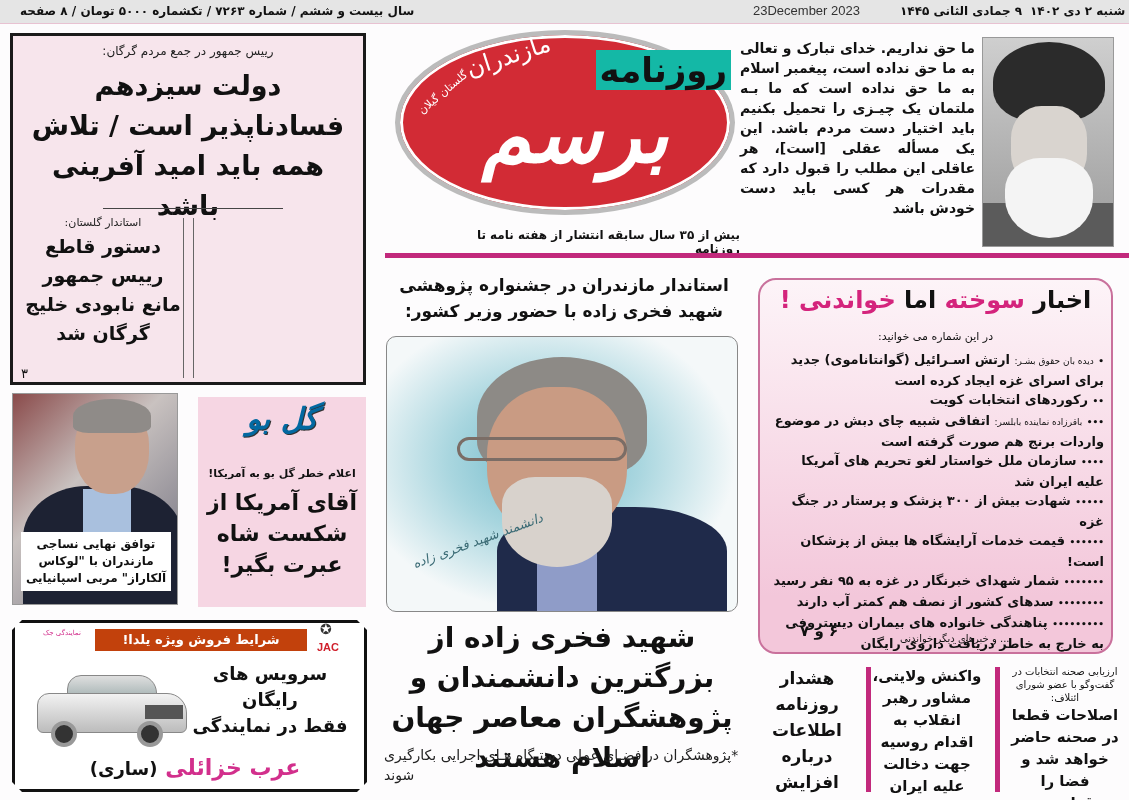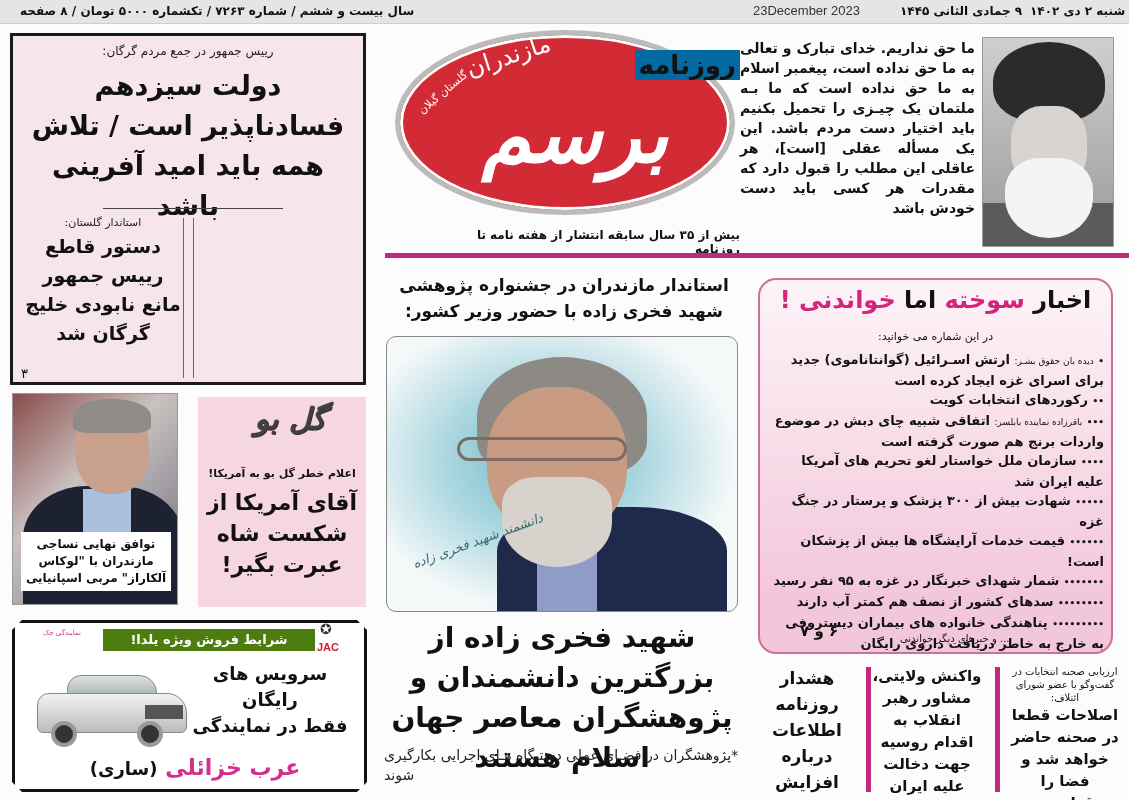--- a/index.html
+++ b/index.html
@@ -24,21 +24,21 @@
   #lead-box .col .sub { font-size: 11px; color: #222; line-height: 14px; }
   #lead-box .col .big { font-size: 19px; font-weight: bold; line-height: 29px; margin-top: 2px; }
   #lead-box .col-right { left: 186px; }
   #lead-box .col-left { left: 10px; }
   #lead-box .vline { top: 182px; width: 1px; height: 160px; background: #666; }
   #lead-box .page-no { left: 8px; top: 330px; font-size: 13px; }
 
   
   #logo { left: 385px; top: 30px; width: 355px; height: 195px; }
   #logo .oval { left: 10px; top: 0; width: 340px; height: 185px; border-radius: 50%; background: #d22b35; border: 5px solid #bbb; box-shadow: inset 0 0 0 3px #fff; }
-  #logo .rooznameh { right: 0; top: 20px; font-size: 26px; font-weight: bold; color: #111; direction: rtl; background: #0369a1; padding: 0 4px; }
+  #logo .rooznameh { right: 9px; top: 20px; font-size: 34px; font-weight: bold; color: #111; direction: rtl; background: #14b8a6; padding: 0 4px; }
   #logo .mazandaran { left: 80px; top: 12px; font-size: 24px; color: #fff; direction: rtl; transform: rotate(-18deg); }
   #logo .provinces { left: 28px; top: 56px; font-size: 11px; color: #fff; direction: rtl; transform: rotate(-40deg); }
   #logo .brand { left: 60px; top: 58px; width: 260px; font-size: 80px; font-weight: bold; color: #fff; direction: rtl; text-align: center; letter-spacing: -2px; font-style: italic; }
   #tagline { left: 430px; top: 228px; width: 310px; font-size: 12px; font-weight: bold; direction: rtl; text-align: right; }
   #pink-rule { left: 385px; top: 253px; width: 745px; height: 5px; background: #c2297c; }
 
   
   #quote { left: 740px; top: 38px; width: 235px; font-size: 14px; font-weight: bold; line-height: 20px; direction: rtl; text-align: justify; }
   #portrait { left: 982px; top: 37px; width: 132px; height: 210px; background: linear-gradient(#cfcfcf, #9a9a9a); border: 1px solid #999; overflow: hidden; }
   #portrait .turban { left: 10px; top: 4px; width: 112px; height: 80px; border-radius: 50% 50% 40% 40%; background: #2b2b2b; }
@@ -80,27 +80,27 @@
   
   #coach { left: 12px; top: 393px; width: 166px; height: 212px; background: linear-gradient(135deg, #8a4b4b, #c9c2c0 40%, #6a6a7a); overflow: hidden; border: 1px solid #999; }
   #coach .head { left: 62px; top: 10px; width: 74px; height: 90px; border-radius: 45%; background: #c8a08c; }
   #coach .hair { left: 60px; top: 5px; width: 78px; height: 34px; border-radius: 50% 50% 20% 20%; background: #8f8b88; }
   #coach .suit { left: 10px; top: 92px; width: 160px; height: 130px; border-radius: 40% 40% 0 0; background: #1d2233; }
   #coach .shirt { left: 70px; top: 95px; width: 48px; height: 50px; background: #a9c0de; }
   #coach .caption { left: 8px; top: 138px; width: 150px; background: #fff; font-size: 12px; font-weight: bold; line-height: 17px; padding: 4px 3px; direction: rtl; text-align: center; }
 
   
   #golbu { left: 198px; top: 397px; width: 168px; height: 210px; background: #f6d6e3; }
-  #golbu .logo { top: 4px; left: 8px; width: 100%; font-size: 30px; font-weight: bold; color: #404040; font-style: italic; text-align: center; direction: rtl; text-shadow: 1px 1px 0 #333; }
+  #golbu .logo { top: 4px; left: 0; width: 100%; font-size: 30px; font-weight: bold; color: #0369a1; font-style: italic; text-align: center; direction: rtl; text-shadow: 1px 1px 0 #333; }
   #golbu .kicker { top: 70px; left: 0; width: 100%; font-size: 11px; font-weight: bold; direction: rtl; text-align: center; }
   #golbu .headline { top: 90px; left: 0; width: 100%; font-size: 22px; font-weight: bold; line-height: 31px; direction: rtl; text-align: center; }
 
   
   #ad { left: 12px; top: 620px; width: 355px; height: 172px; background: #fff; border: 3px solid #111; clip-path: polygon(10px 0, calc(100% - 10px) 0, 100% 10px, 100% calc(100% - 10px), calc(100% - 10px) 100%, 10px 100%, 0 calc(100% - 10px), 0 10px); }
-  #ad .banner { left: 88px; top: 6px; width: 212px; height: 22px; background: #4d7c0f; color: #fff; font-size: 13px; font-weight: bold; direction: rtl; text-align: center; line-height: 22px; }
+  #ad .banner { left: 80px; top: 6px; width: 212px; height: 22px; background: #c2410c; color: #fff; font-size: 13px; font-weight: bold; direction: rtl; text-align: center; line-height: 22px; }
   #ad .jac { left: 302px; top: 8px; font-size: 11px; font-weight: bold; color: #d0202c; font-family: "Liberation Sans", sans-serif; }
   #ad .jac-star { left: 305px; top: -2px; font-size: 14px; color: #333; }
   #ad .dealer-logo { left: 28px; top: 6px; font-size: 7px; color: #d22f8c; }
   #ad .car { left: 22px; top: 50px; width: 150px; height: 80px; }
   #ad .car .body { left: 0; top: 20px; width: 150px; height: 40px; border-radius: 12px 20px 6px 6px; background: linear-gradient(#f2f2f2, #bcbcbc); border: 1px solid #888; }
   #ad .car .cabin { left: 30px; top: 2px; width: 90px; height: 28px; border-radius: 14px 18px 0 0; background: linear-gradient(#dfdfdf, #9aa); border: 1px solid #888; }
   #ad .car .grille { left: 108px; top: 32px; width: 38px; height: 14px; background: #555; }
   #ad .car .w1, #ad .car .w2 { top: 48px; width: 26px; height: 26px; border-radius: 50%; background: #333; border: 4px solid #999; }
   #ad .car .w1 { left: 14px; } #ad .car .w2 { left: 100px; }
   #ad .lines { left: 170px; top: 38px; width: 170px; font-size: 18px; font-weight: bold; line-height: 26px; direction: rtl; text-align: center; }

